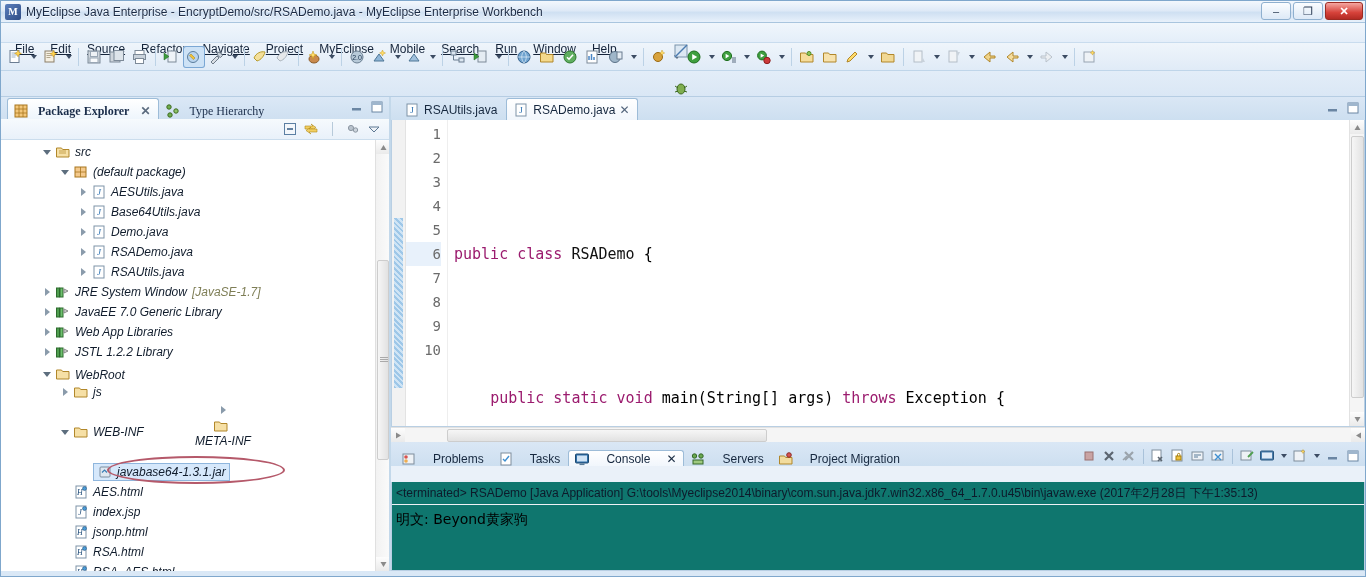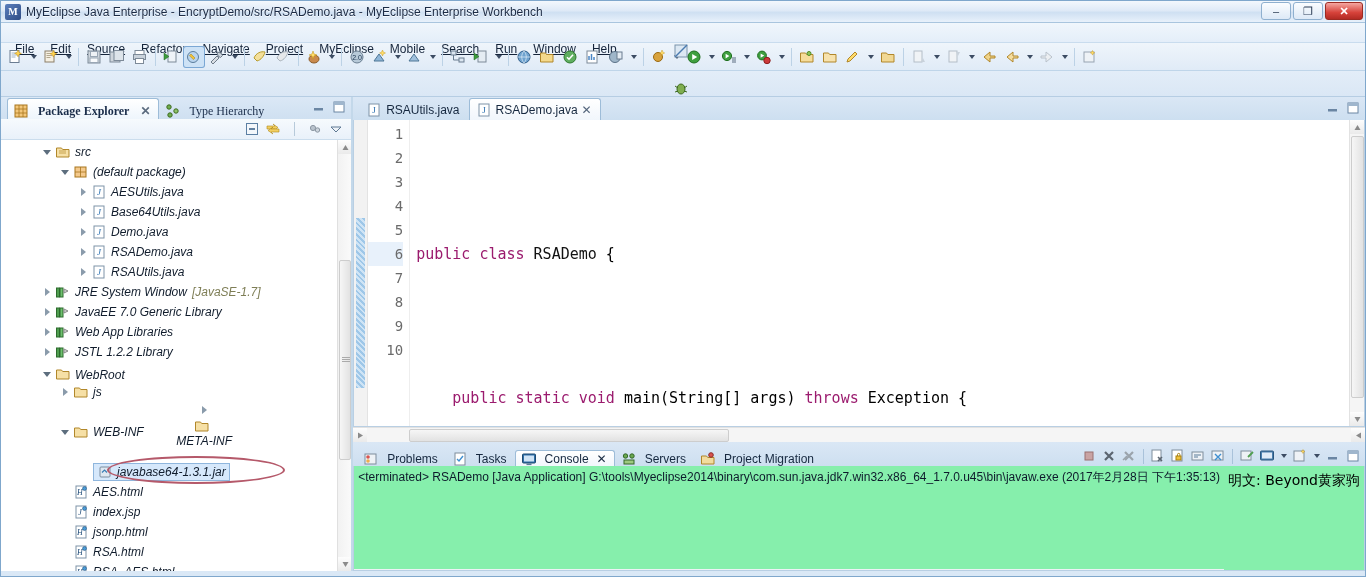--- a/index.html
+++ b/index.html
@@ -301,35 +301,35 @@
   }
 
   
   .console{ flex:1; display:flex; flex-direction:column; }
   .ctabs{
     height:24px; display:flex; align-items:flex-end; padding-left:4px;
     background: linear-gradient(180deg,#dae7f5,#cddff0);
     position:relative;
   }
   .ctab{
-    height:16px; display:flex;align-items:center;gap:8px;
+    height:16px; display:flex;align-items:center;gap:16px;
     padding:0 7px 0 5px; font-size:12px; color:#16283f;
     border:1px solid transparent;border-bottom:none;white-space:nowrap;
   }
   .ctab.active{
     background: linear-gradient(180deg,#ffffff,#f1f6fc);
     border-color:#9dbcd8;border-radius:3px 3px 0 0;
   }
   .ctabs .cbtns{position:absolute;right:3px;top:3px;display:flex;align-items:center;gap:2px;}
   .cbtn{width:18px;height:18px;display:flex;align-items:center;justify-content:center;border-radius:2px;}
   .cbsep{width:1px;height:15px;background:#a9c2da;margin:0 3px;}
 
   .consolebody{
-    flex:1; background:#86efac; border:1px solid #b9cfe3; border-top:none;
-    display:flex; flex-direction:row; overflow:hidden;
+    flex:1; background:#0f766e; border:1px solid #b9cfe3; border-top:none;
+    display:flex; flex-direction:column; overflow:hidden;margin-top:16px;
   }
   .cheader{
     font-size:12px; color:#0d1a2b; padding:3px 4px 2px 4px;
     white-space:nowrap; border-bottom:1px solid #eef2f6;
   }
   .coutput{
     padding:6px 4px; font-size:14px; color:#000;
     font-family:"DejaVu Sans", sans-serif;
     white-space:pre;
   }

